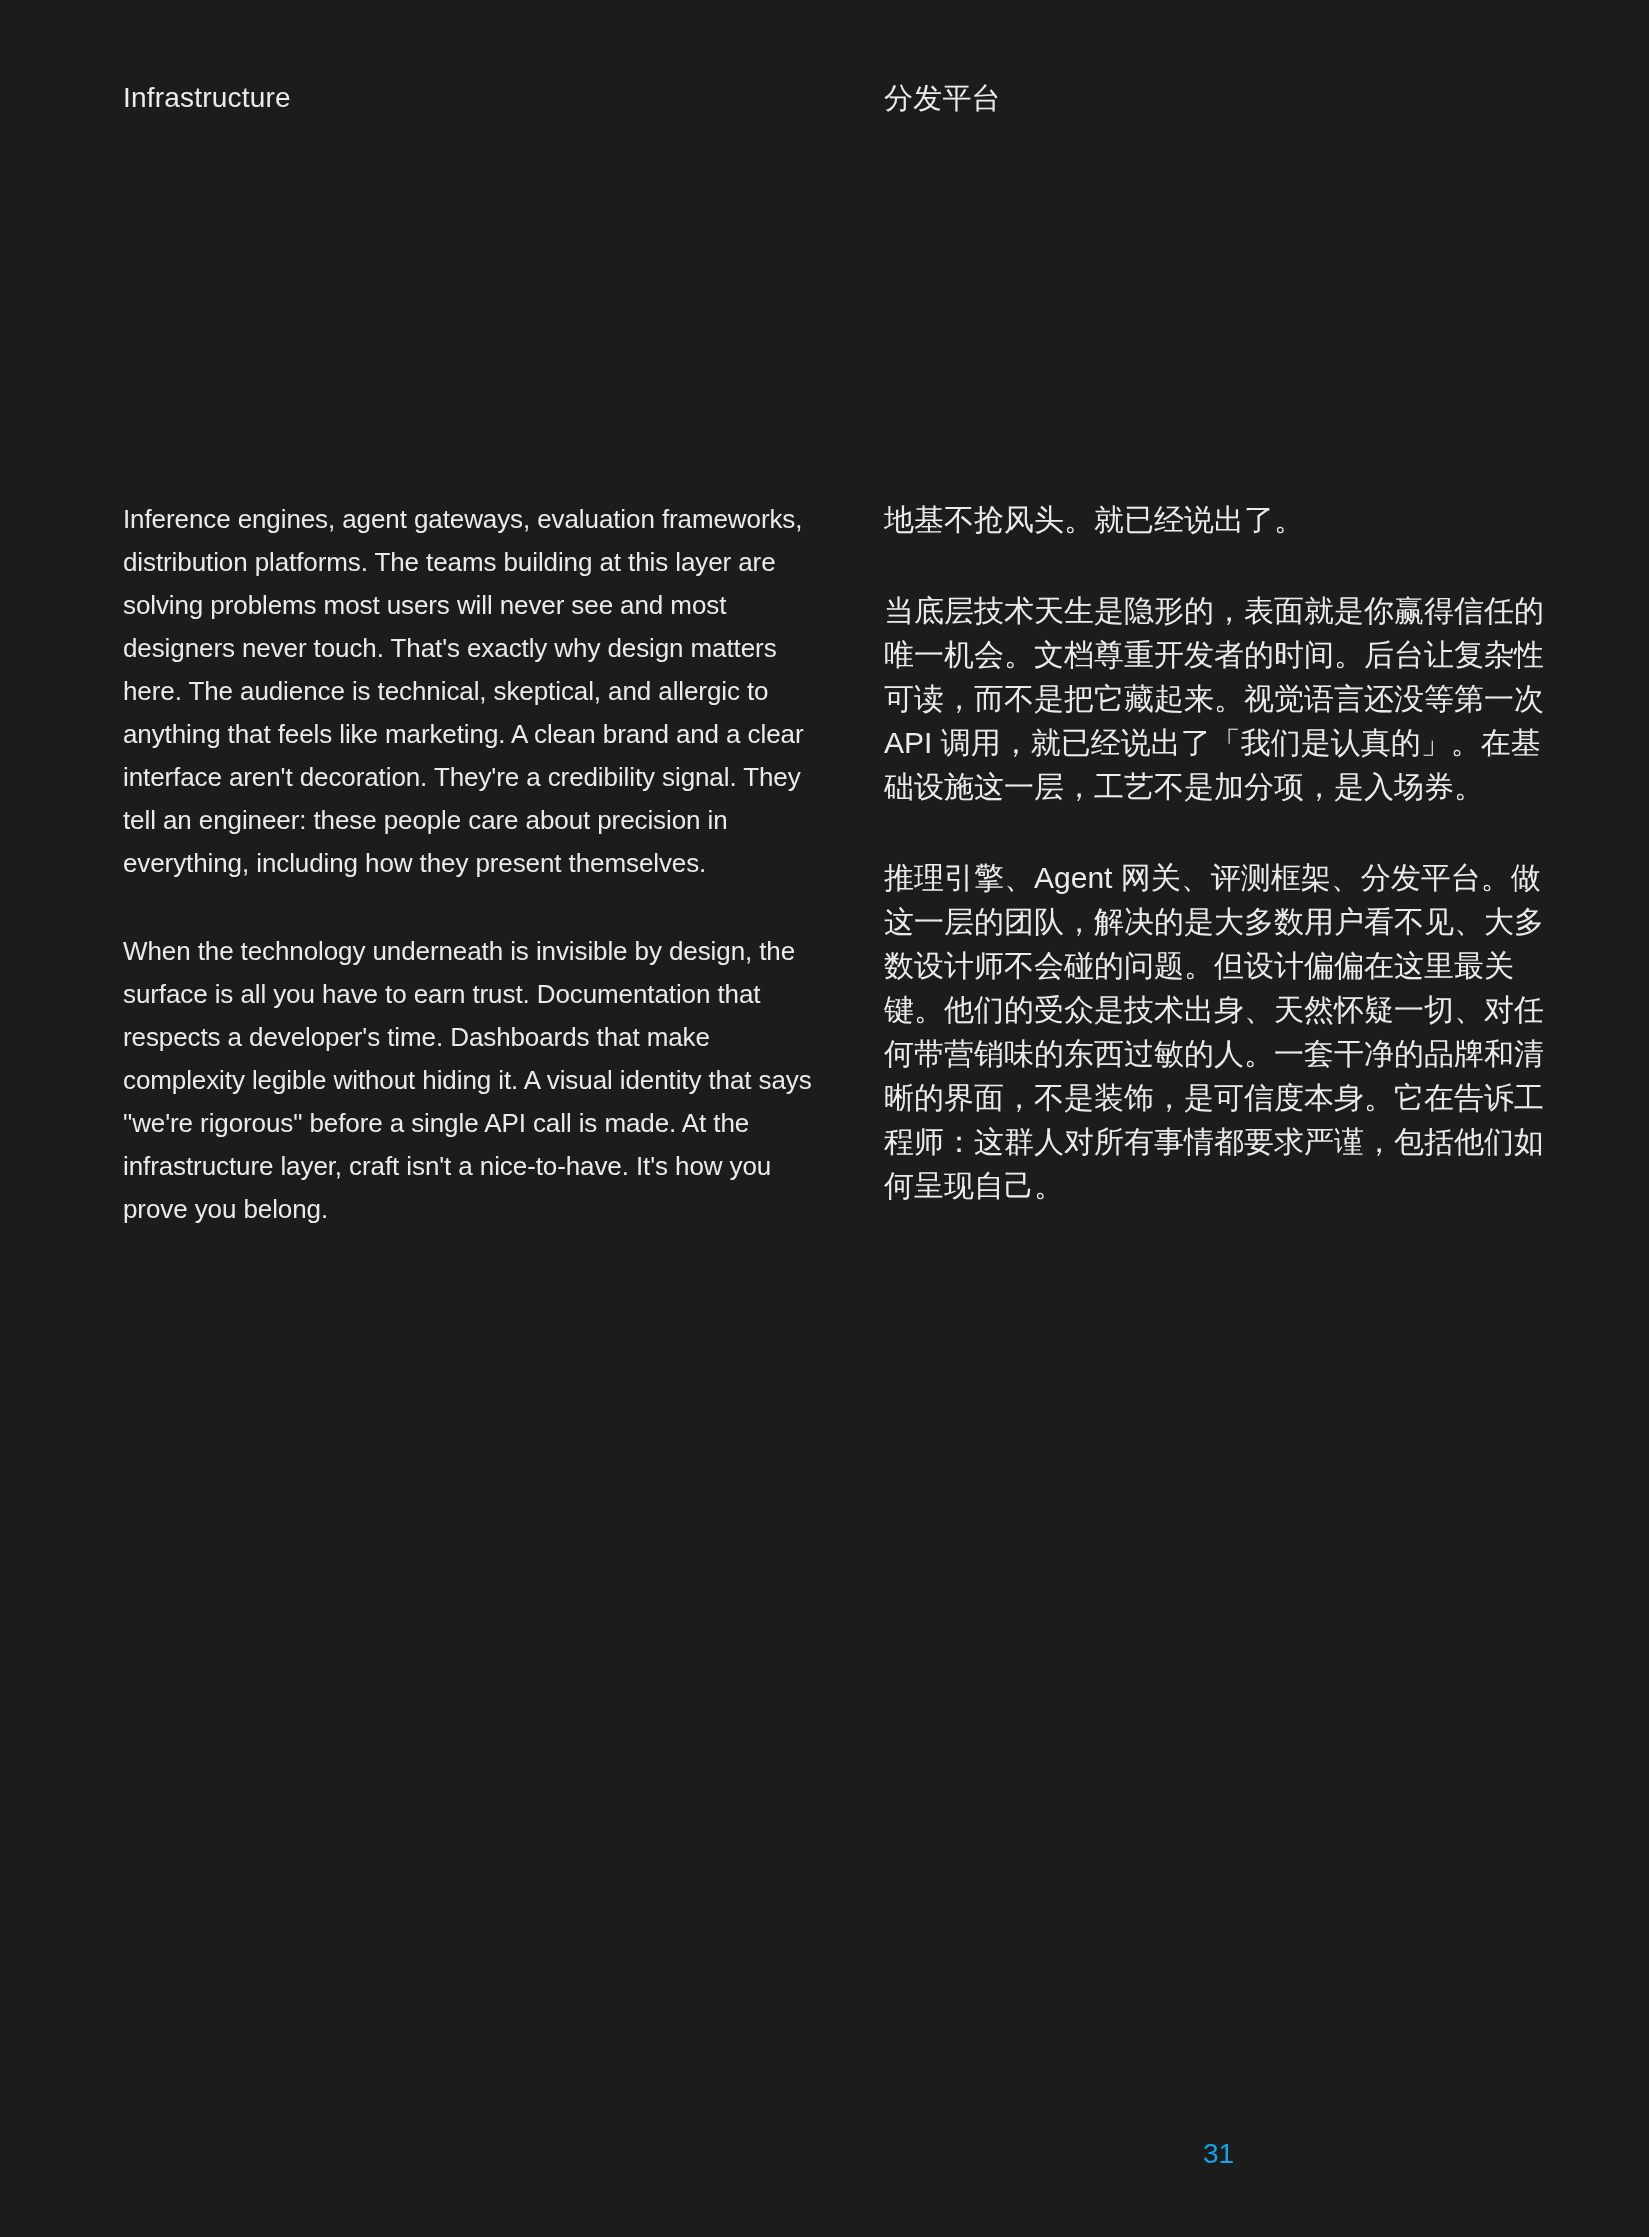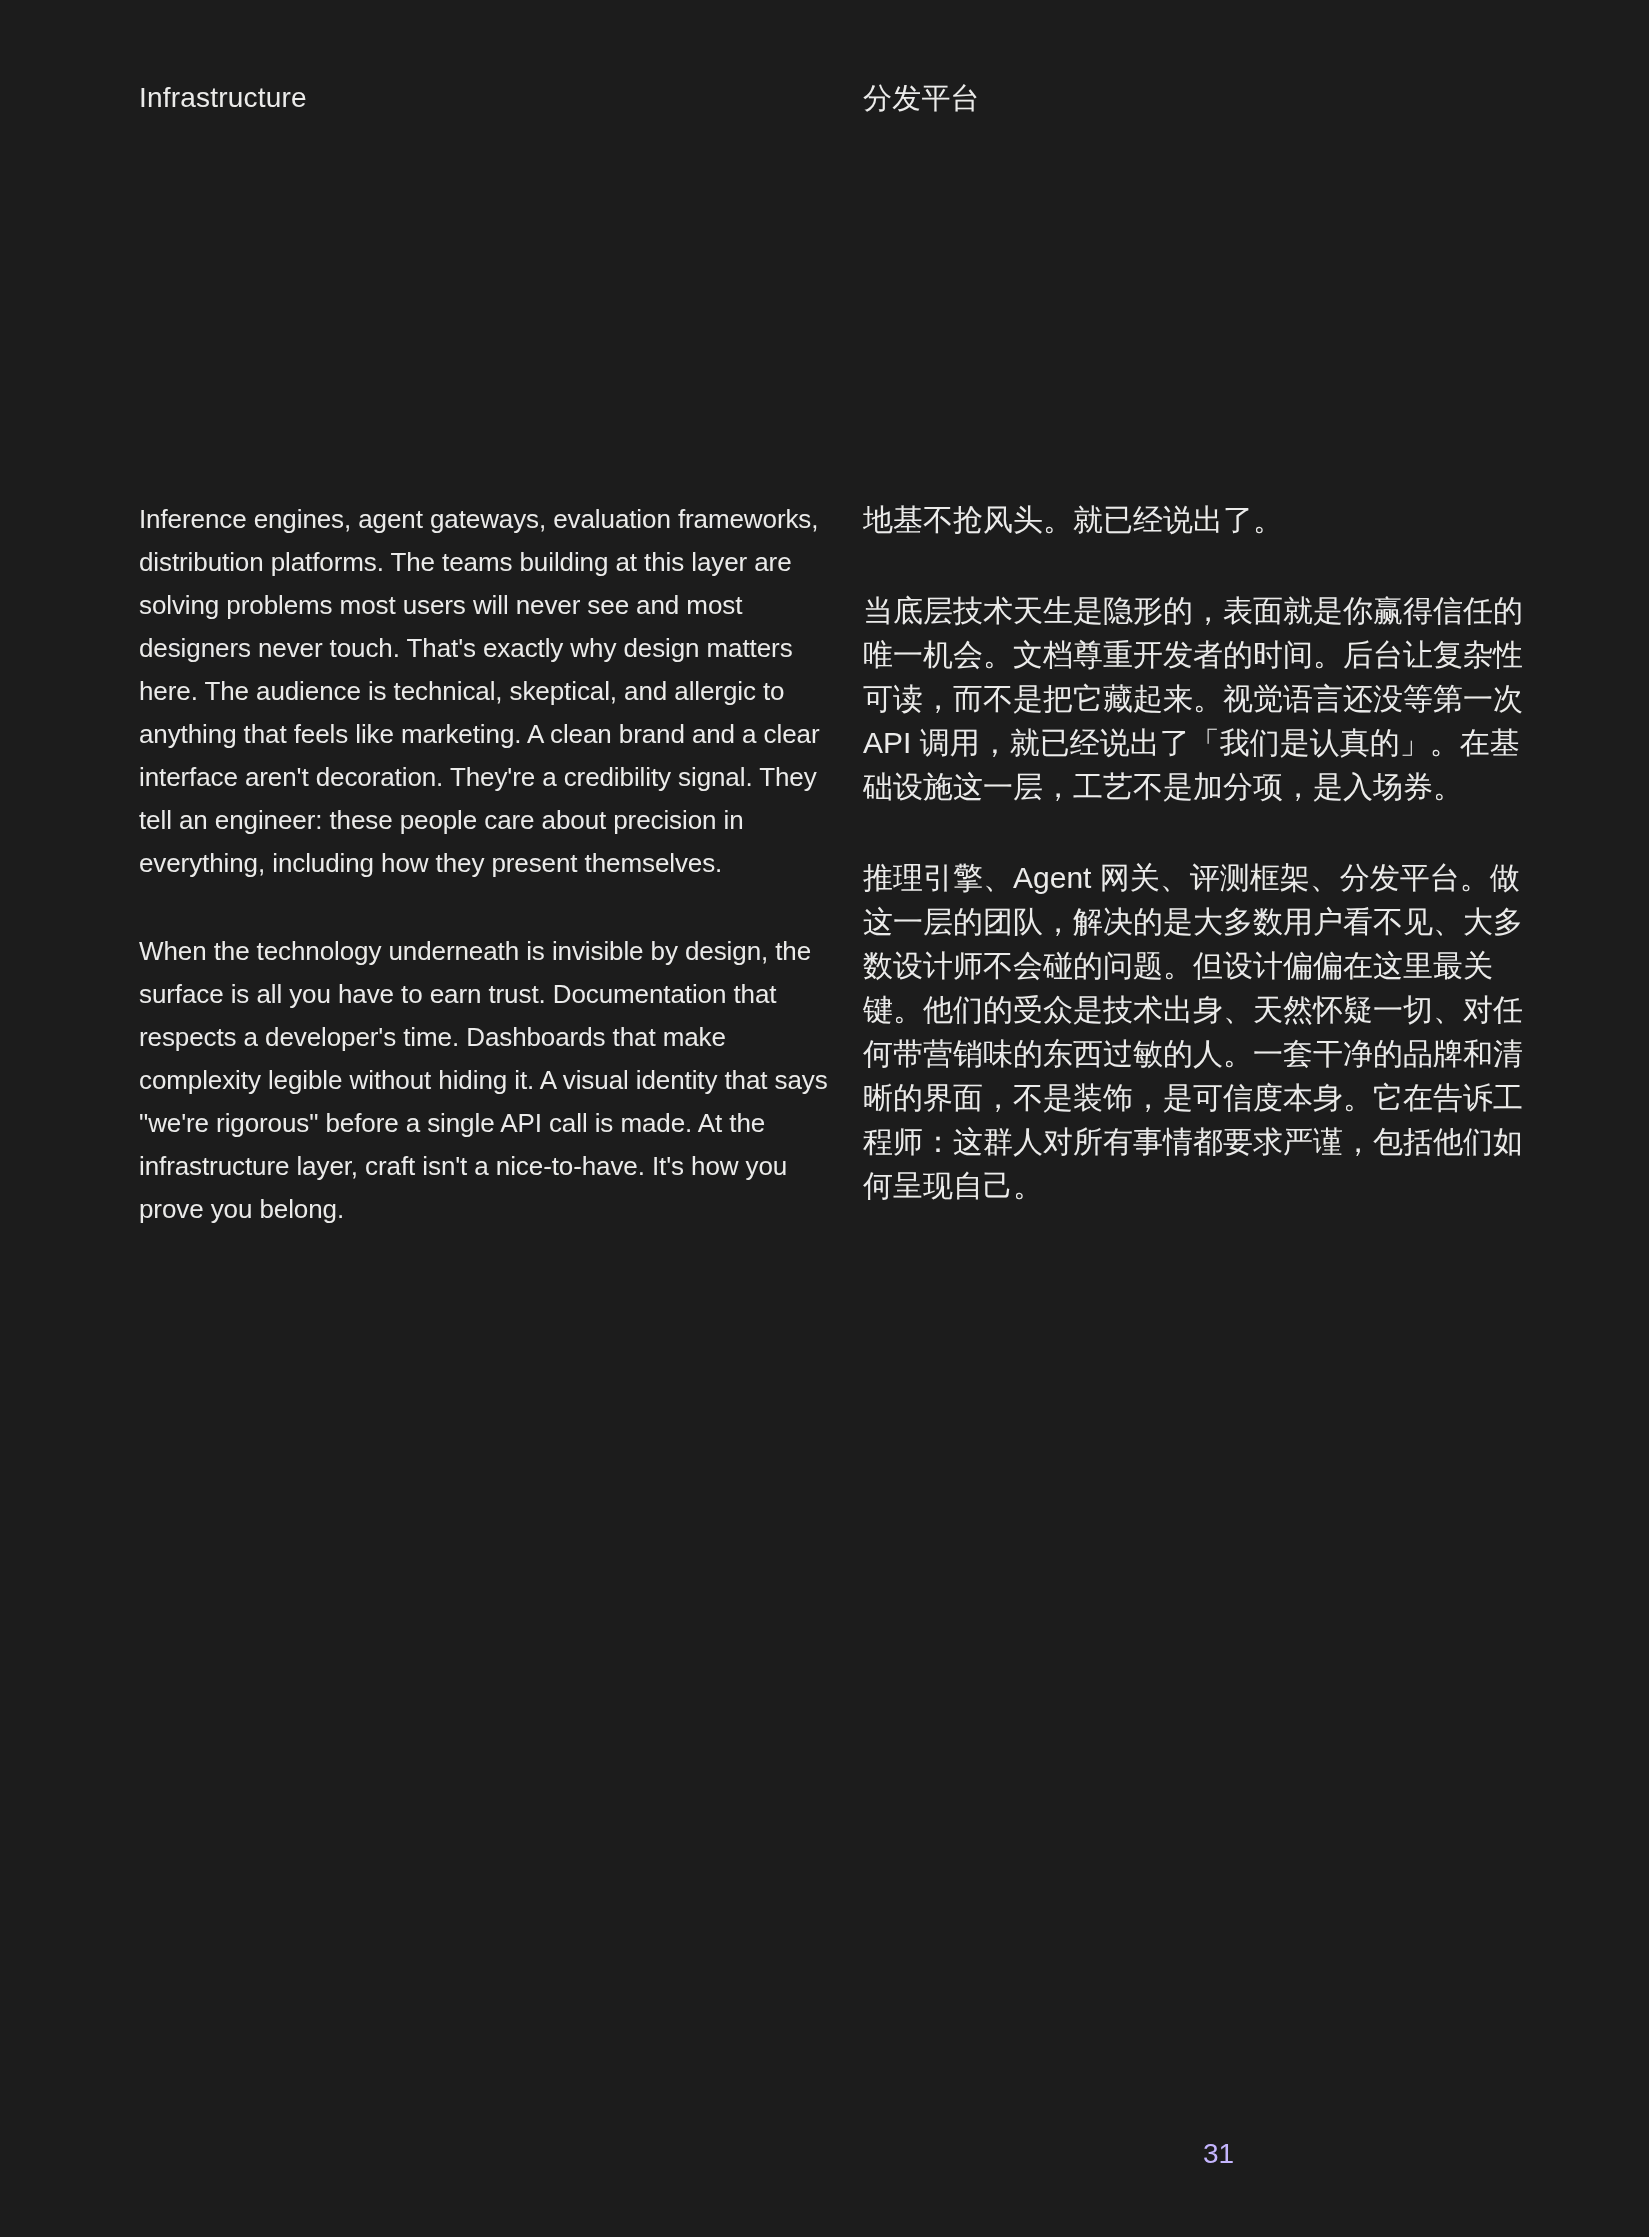--- a/index.html
+++ b/index.html
@@ -11,24 +11,24 @@
     position: relative;
     width: 1649px;
     height: 2237px;
     background: #1c1c1c;
     color: #ebebea;
     font-family: "Liberation Sans", sans-serif;
     overflow: hidden;
   }
   .row {
     position: absolute;
-    left: 139px;
+    left: 123px;
     display: grid;
     grid-template-columns: 695px 685px;
-    column-gap: 29px;
+    column-gap: 66px;
   }
   .header-row {
     top: 80px;
   }
   .heading {
     font-size: 28px;
     line-height: 1.25;
     font-weight: 400;
     letter-spacing: 0.2px;
   }
@@ -57,21 +57,21 @@
     position: absolute;
     left: 876px;   
     width: 685px;
     top: 2137px;
     text-align: center;
   }
   .page-number {
     display: inline-block;
     font-size: 28px;
     line-height: 1.2;
-    color: #c4b5fd;
+    color: #0ea5e9;
   }
 </style>
 </head>
 <body>
 
 <div class="page">
 
   <header class="row header-row">
     <div class="heading">Infrastructure</div>
     <div class="heading zh" lang="zh-Hans">分发平台</div>

